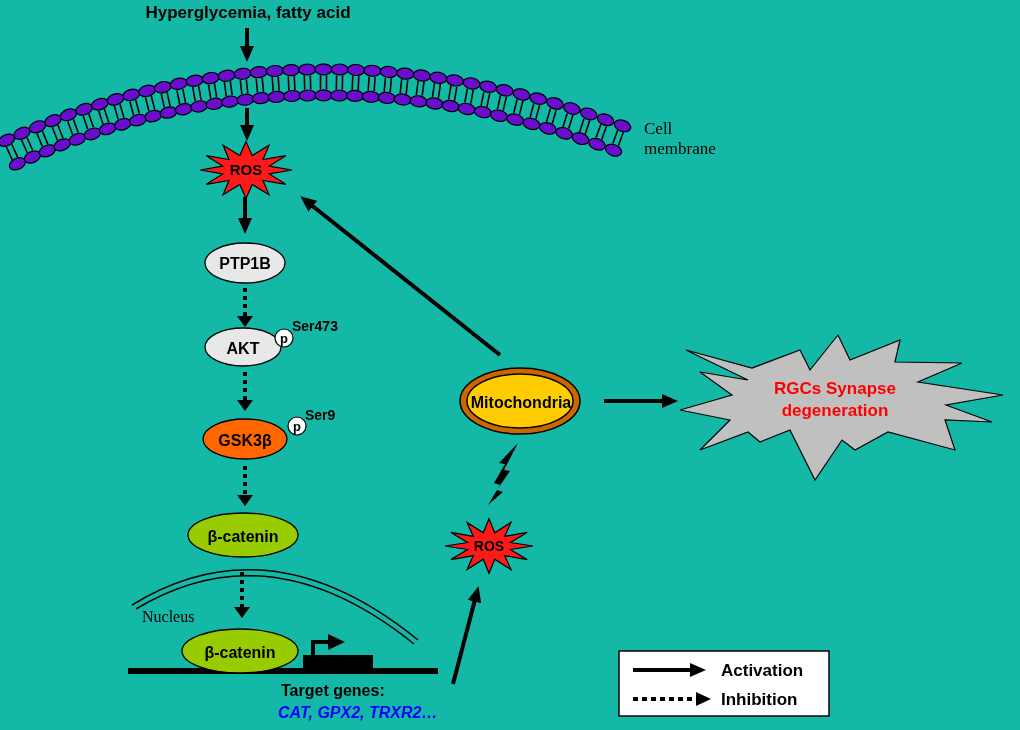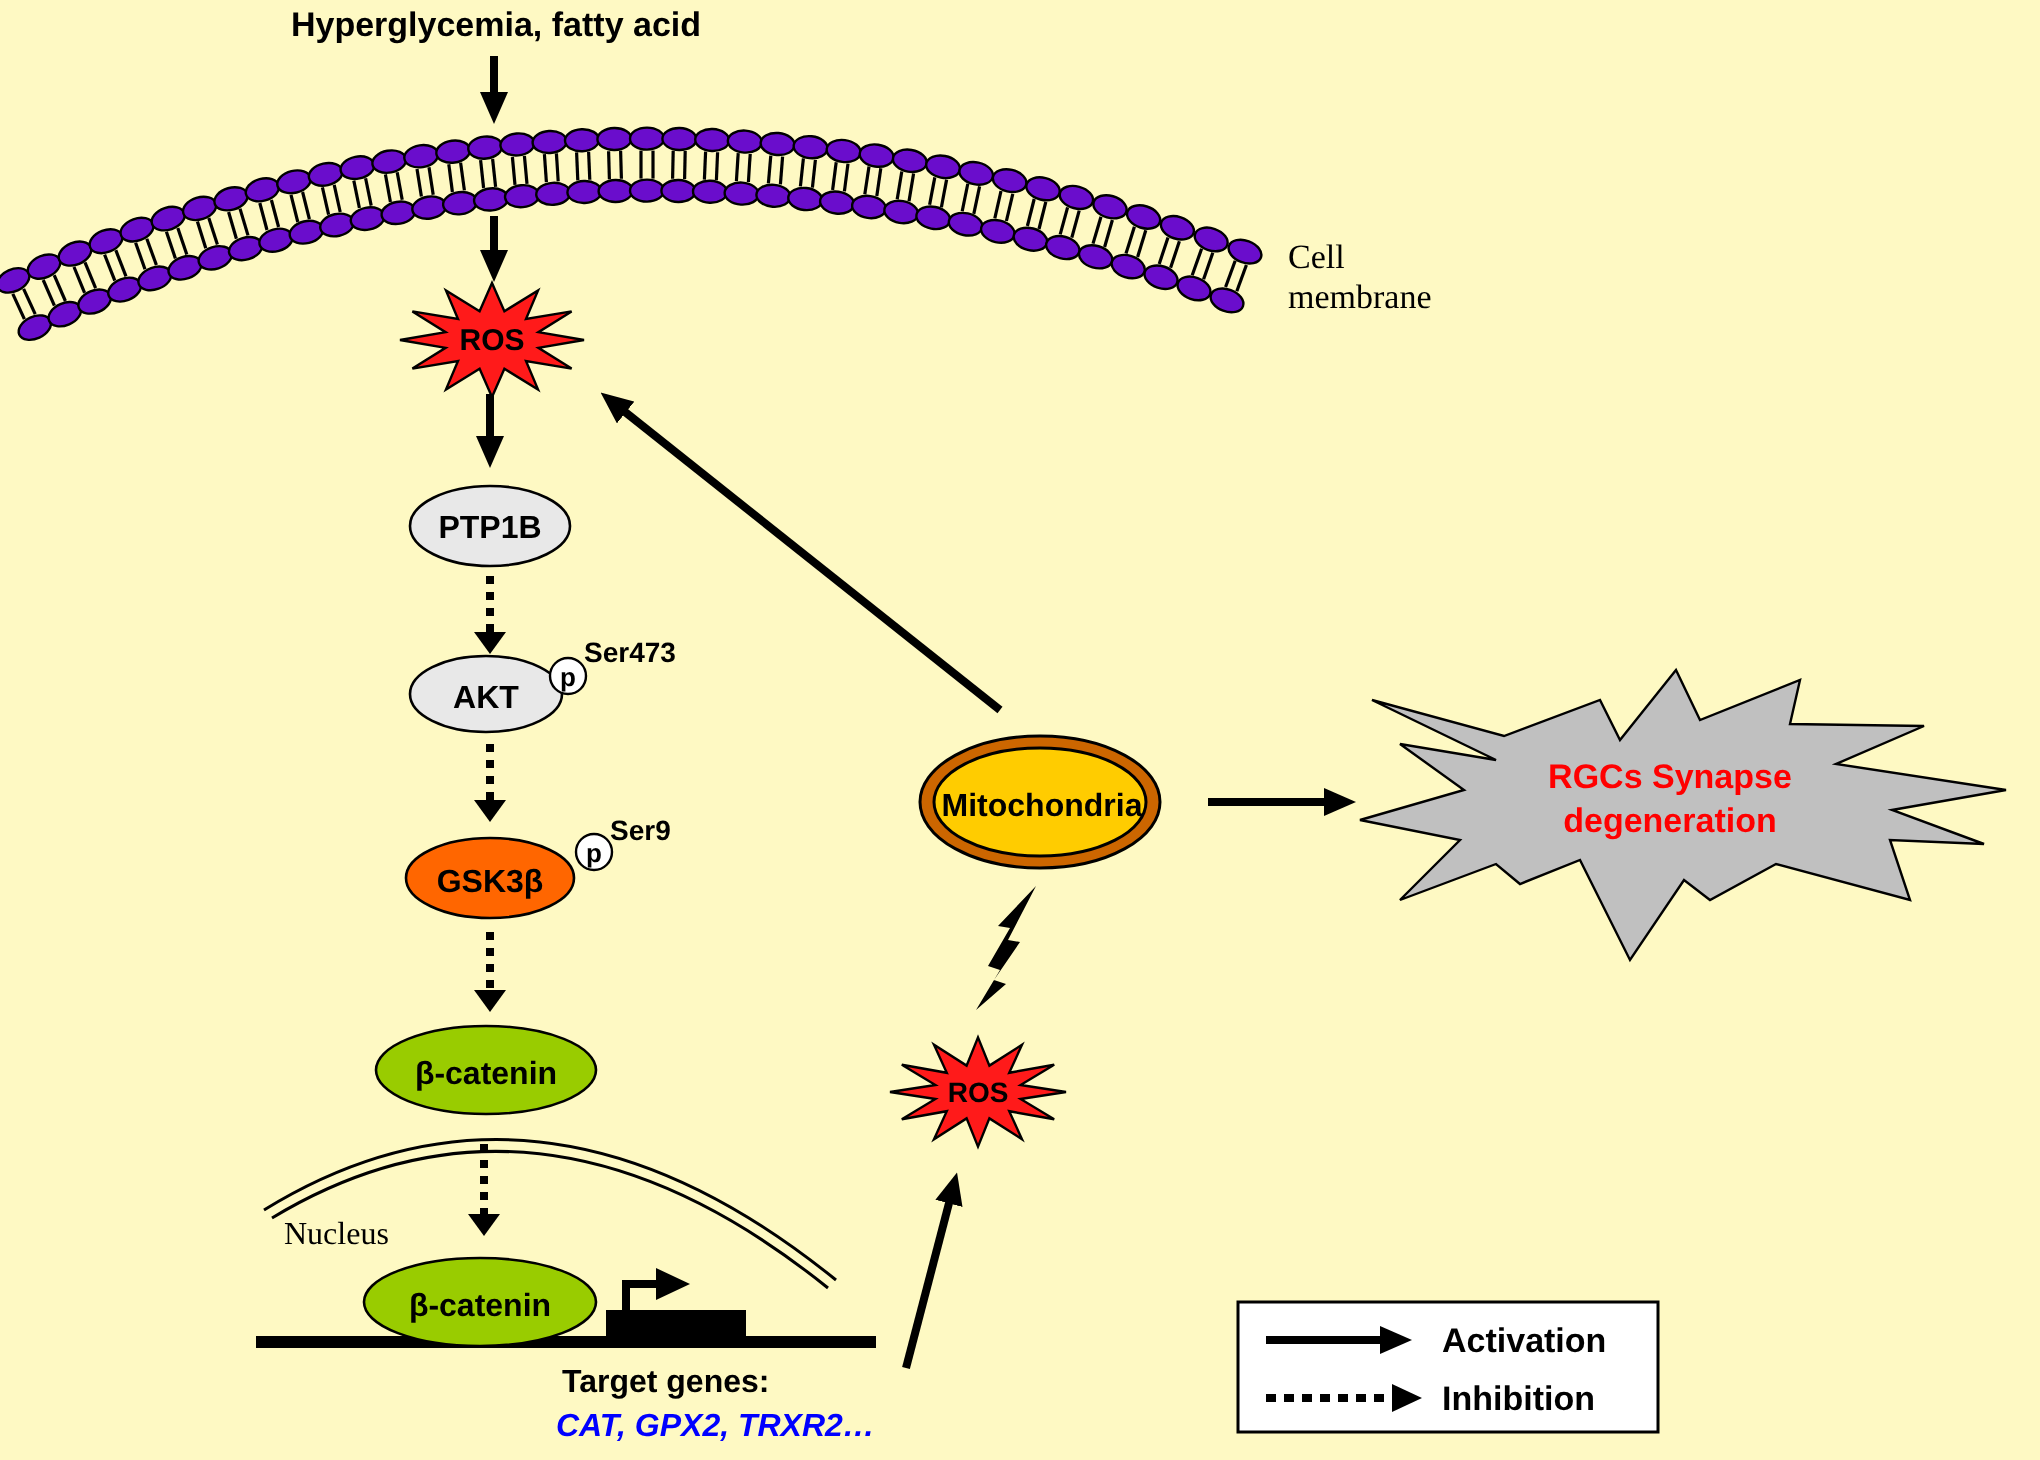--- a/index.html
+++ b/index.html
@@ -1,16 +1,16 @@
 <!DOCTYPE html>
 <html><head>
 <meta charset="utf-8">
 <style>
   html, body { margin:0; padding:0; background:#ffffff; }
-  #canvas { position:relative; width:1020px; height:730px; overflow:hidden; background:#fef9c3; }
+  #canvas { position:relative; width:1020px; height:730px; overflow:hidden; background:#14b8a6; }
   svg { position:absolute; left:0; top:0; }
   .lbl { font-family:"Liberation Sans", sans-serif; font-weight:bold; }
   .serif { font-family:"Liberation Serif", serif; }
 </style>
 </head>
 <body>
 
 <div id="canvas">
 <svg width="1020" height="730" viewBox="0 0 1020 730" xmlns="http://www.w3.org/2000/svg">
   <defs>

